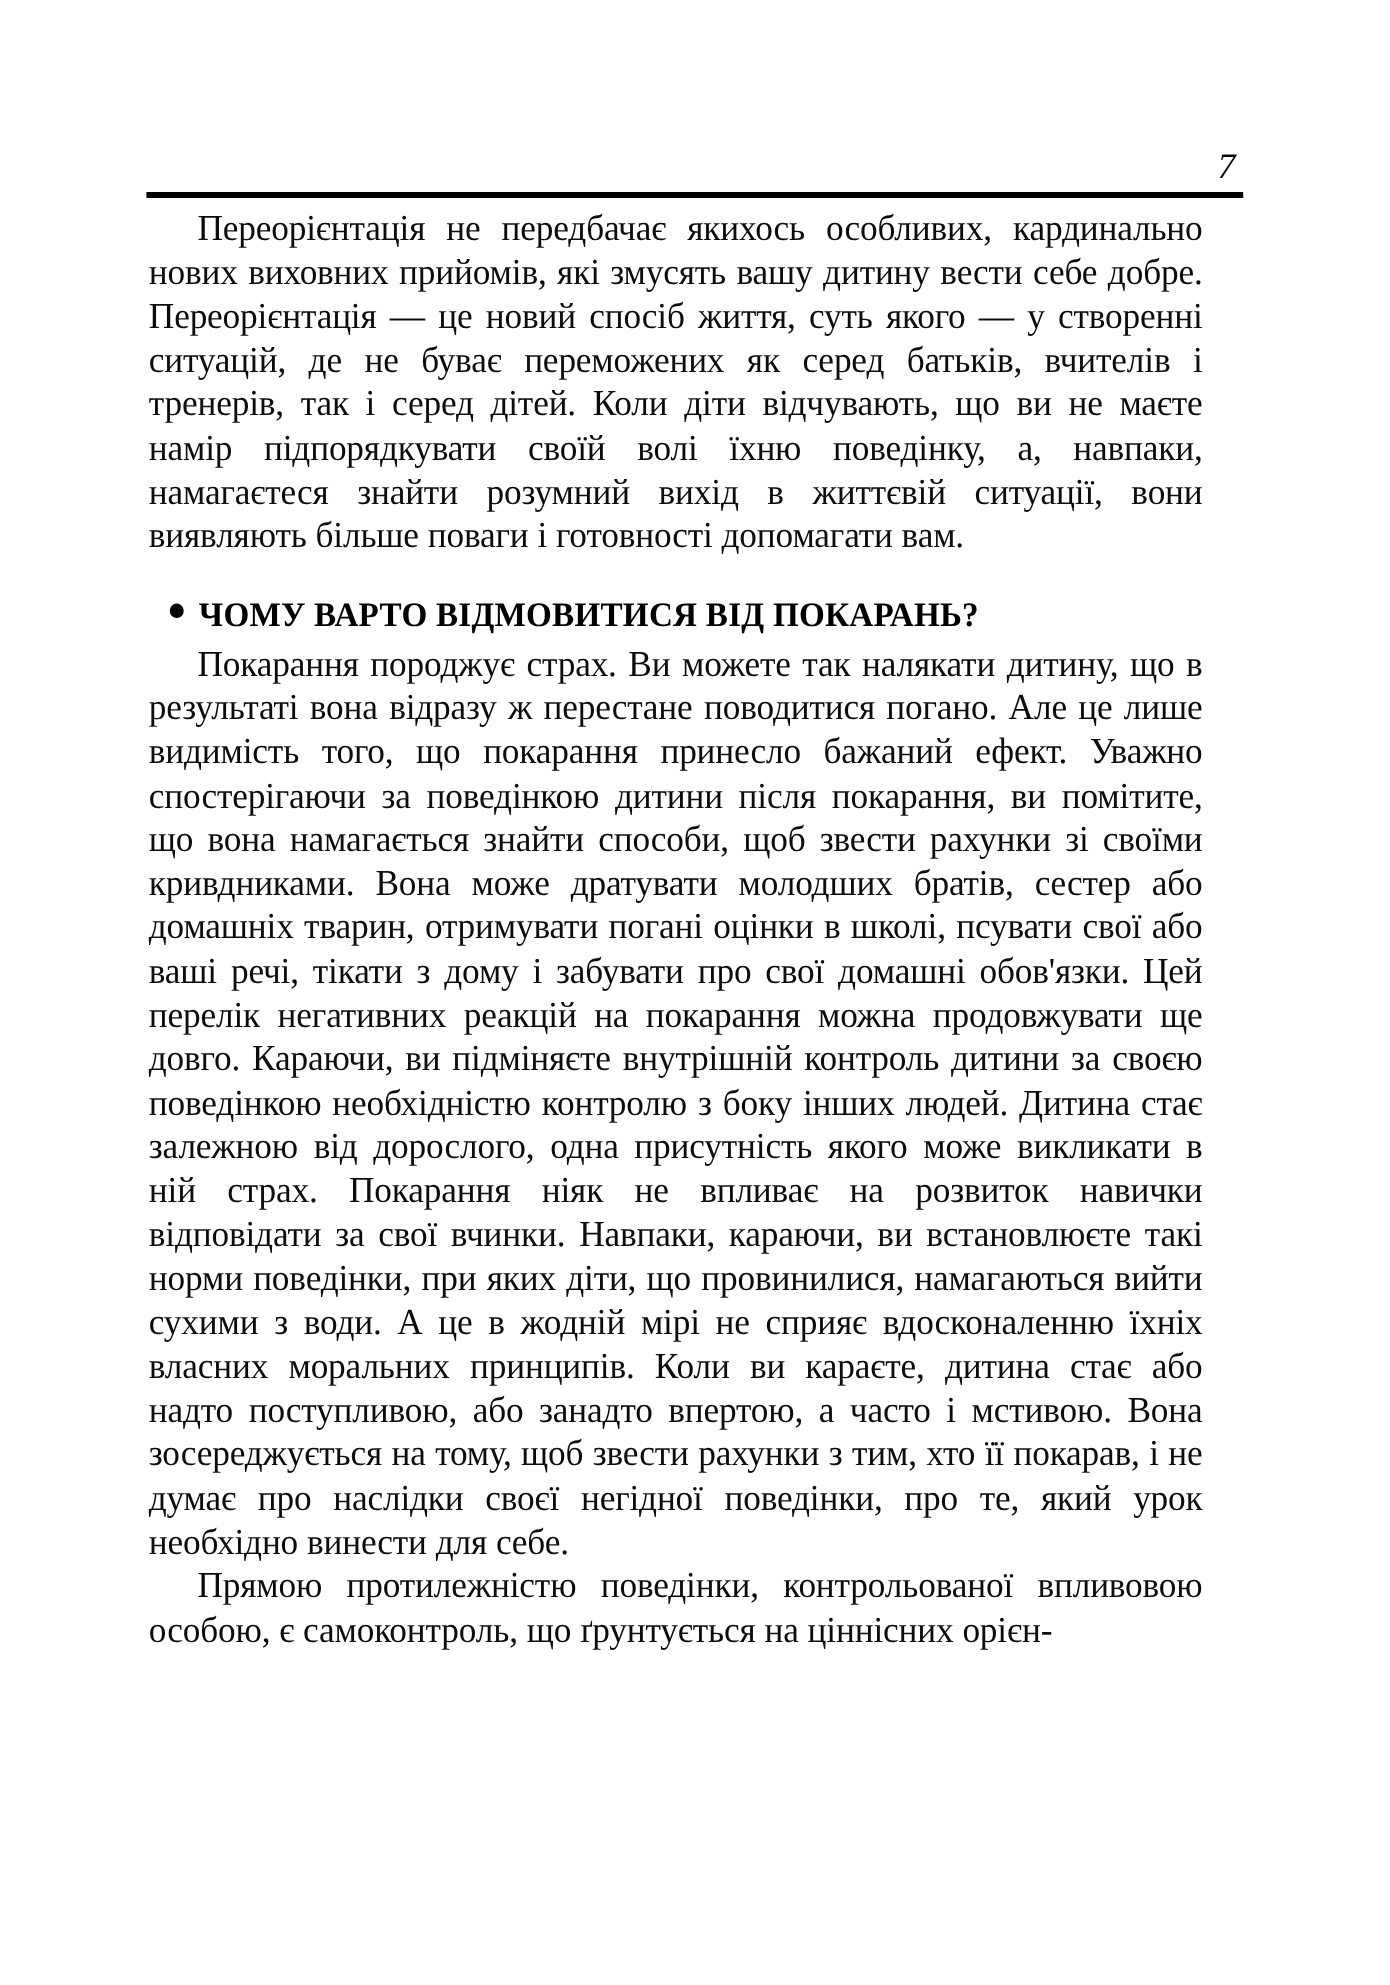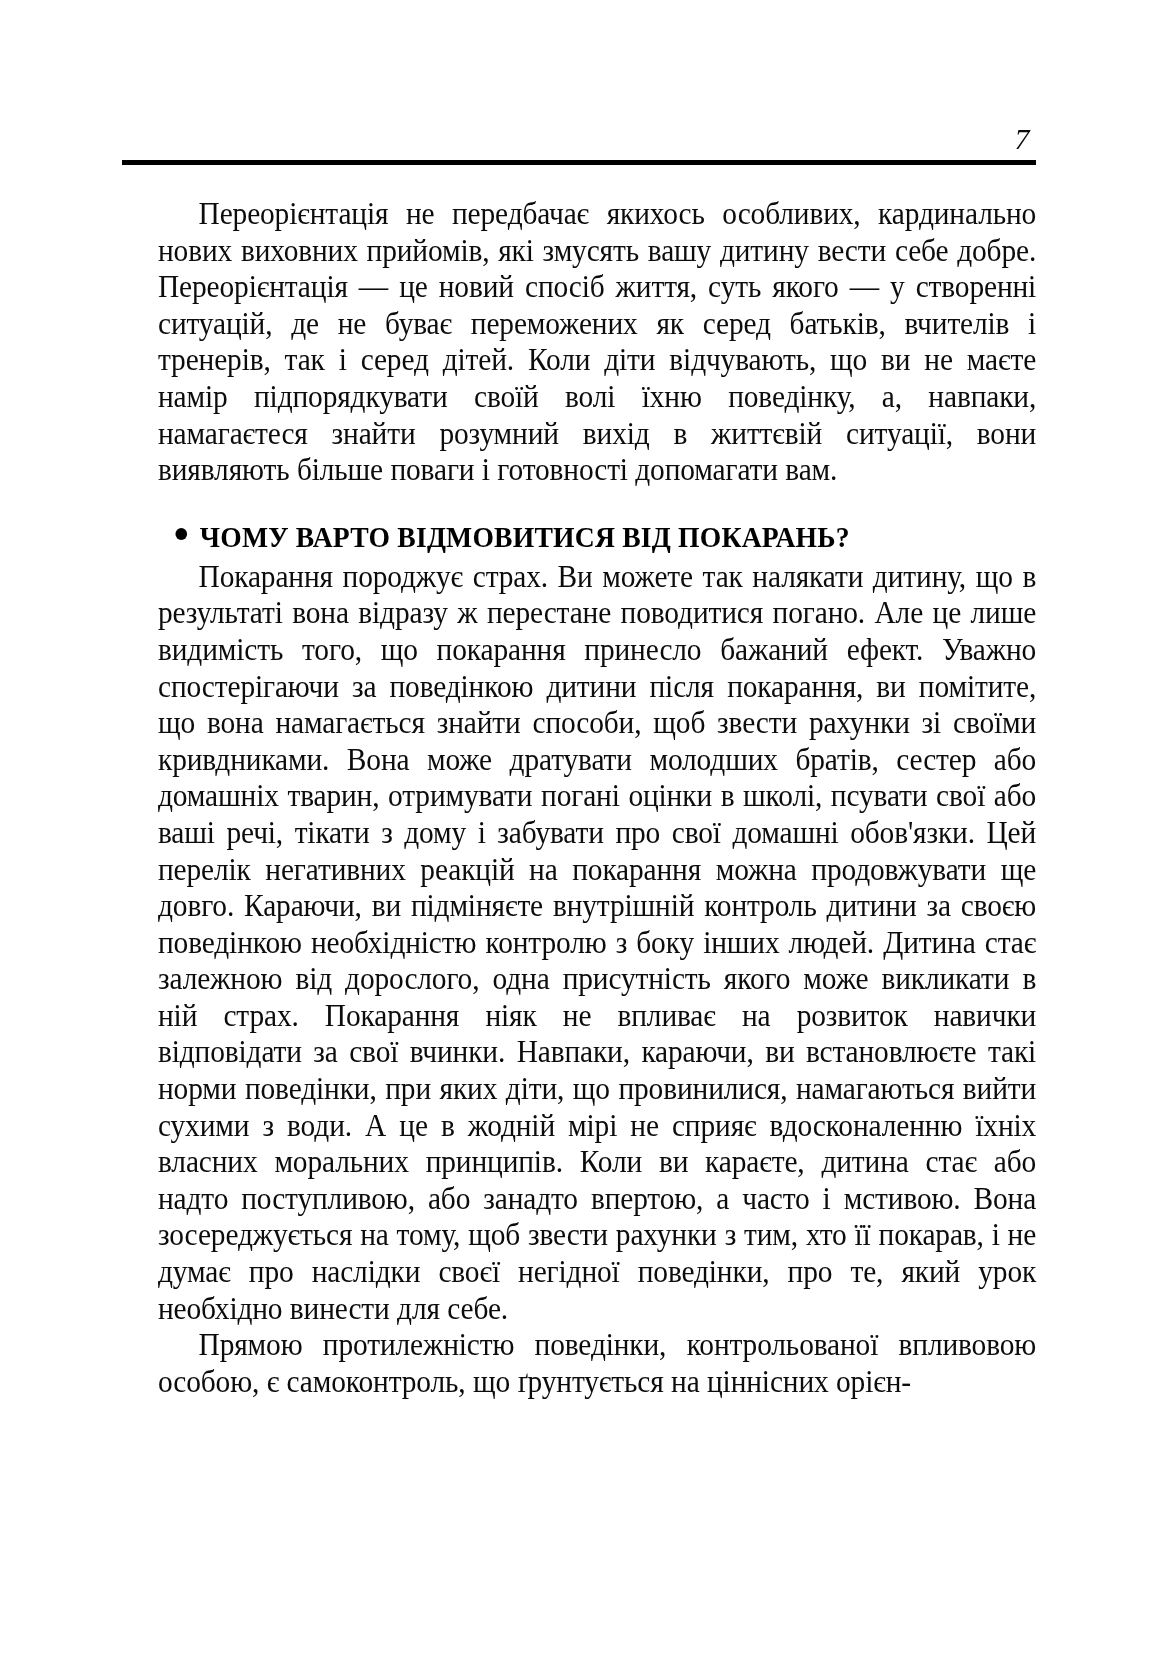--- a/index.html
+++ b/index.html
@@ -49,23 +49,22 @@
     margin-top: 6px;
     height: 5px;
     background: #000000;
     width: 100%;
   }
 
   
   .column {
     position: absolute;
     left: 124px;
-    top: 196px;
+    top: 172px;
     width: 910px;
-    margin-left: 34px;
   }
 
   .para {
     margin: 0;
     text-align: justify;
     text-justify: inter-word;
     font-size: 30.5px;
     line-height: 36.6px;
     letter-spacing: -0.15px;
     word-spacing: 0.2px;

